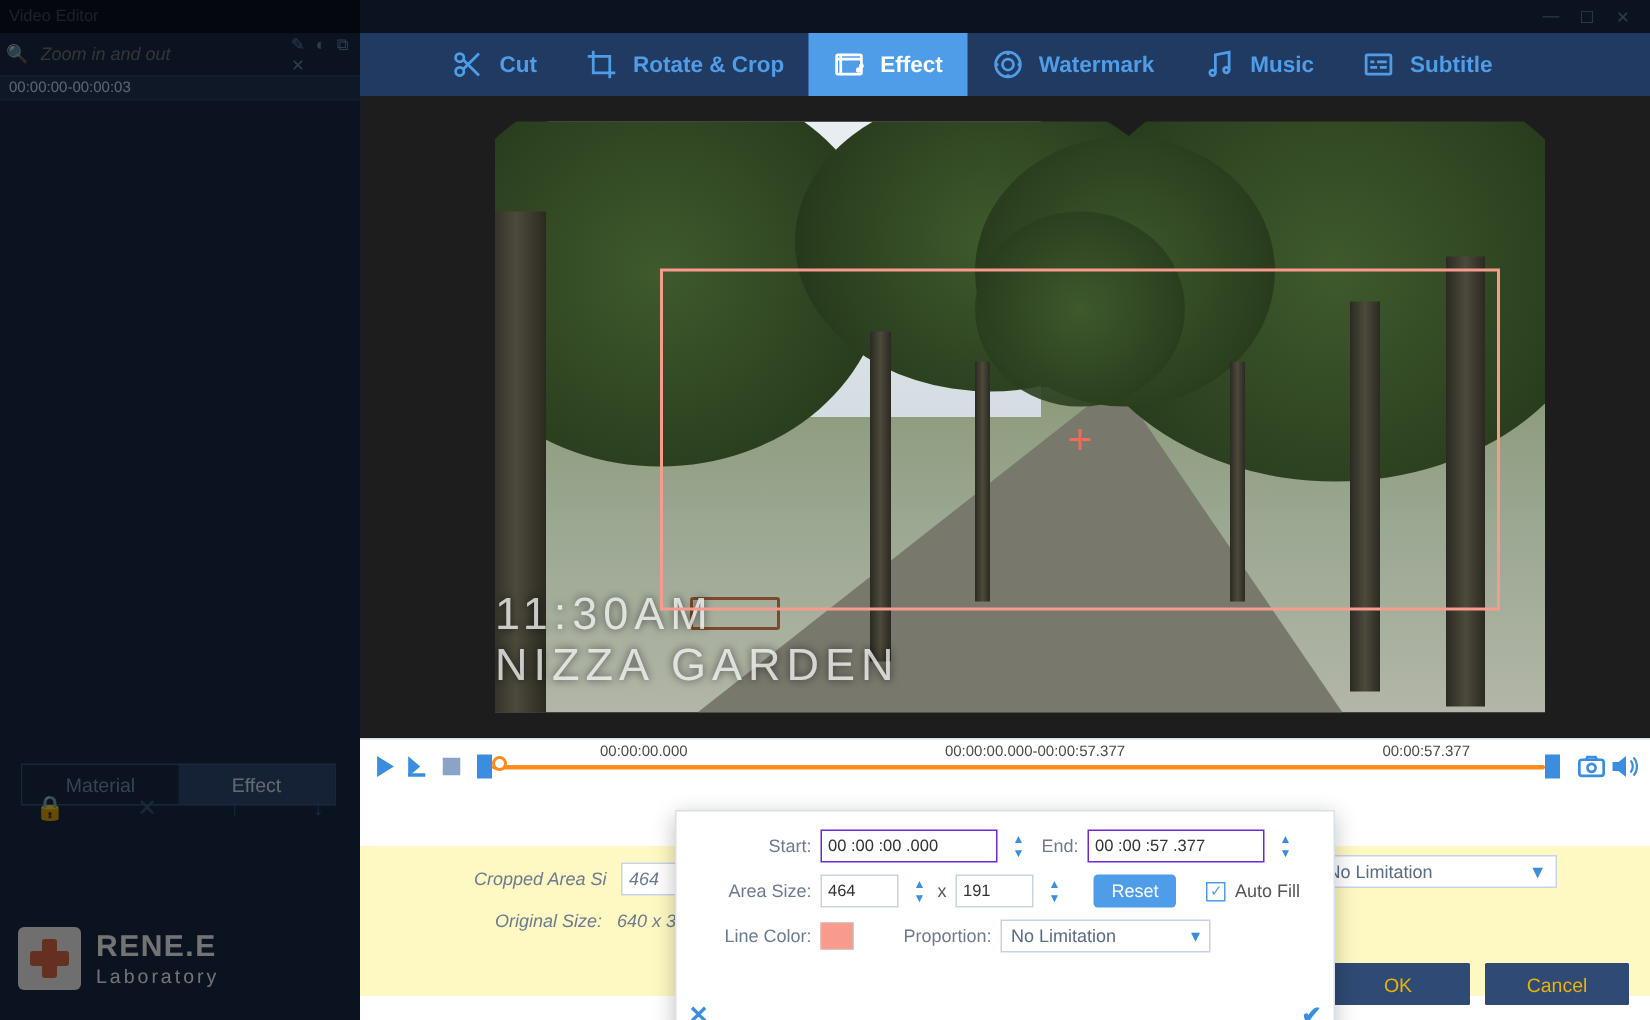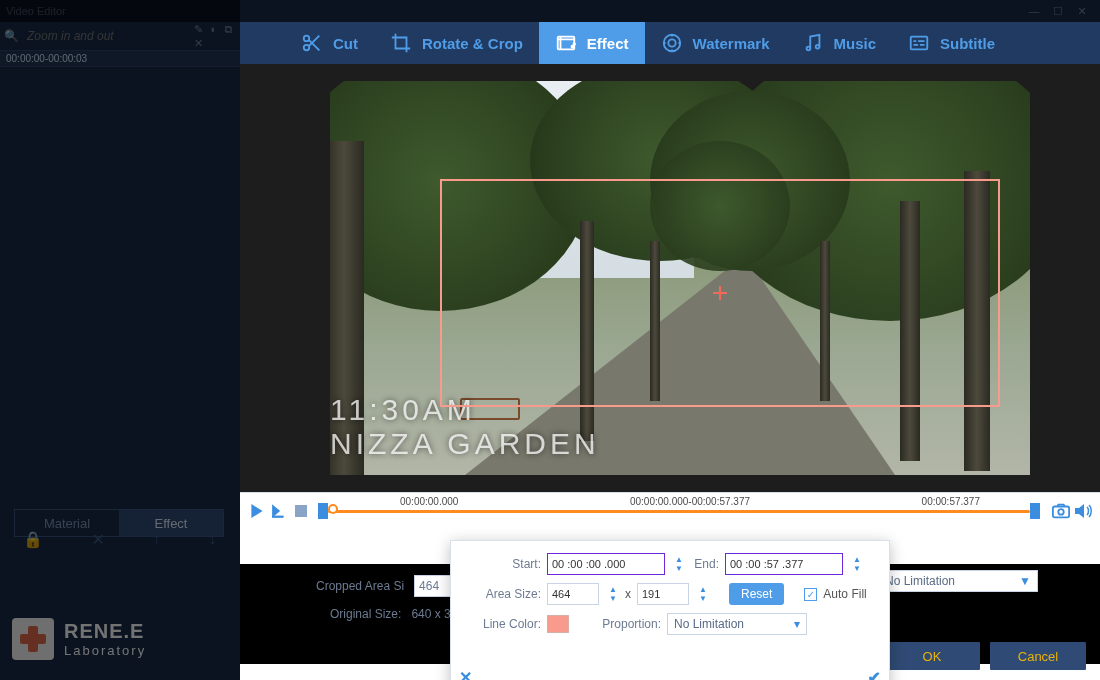--- a/index.html
+++ b/index.html
@@ -71,21 +71,21 @@
 .tl-btn { color: #3b8de0; width: 18px; height: 18px; display: flex; align-items: center; justify-content: center; cursor: pointer; }
 .tl-labels { position: absolute; left: 260px; right: 12px; top: 492px; font-size: 10px; color: #4a4a4a; display: flex; justify-content: space-between; padding: 0 60px 0 80px; }
 .tl-track { flex: 1; height: 8px; position: relative; margin: 0 4px; }
 .tl-bar { position: absolute; left: 10px; right: 14px; top: 3px; height: 3px; background: #ff8a1f; border-radius: 2px; }
 .tl-mark-l { position: absolute; left: 0; top: -4px; width: 10px; height: 16px; background: #3b8de0; }
 .tl-mark-r { position: absolute; right: 4px; top: -4px; width: 10px; height: 16px; background: #3b8de0; }
 .tl-head { position: absolute; left: 10px; top: -3px; width: 10px; height: 10px; background: #fff; border: 2px solid #ff8a1f; border-radius: 50%; }
 .cam-btn svg, .snd-btn svg { display: block; }
 
 
-.fields-row { position: absolute; left: 0; right: 0; top: 542px; height: 100px; background: #000000; padding: 8px 40px; color: #6c7b92; font-size: 12px; }
+.fields-row { position: absolute; left: 0; right: 0; top: 542px; height: 100px; background: #fef9c3; padding: 8px 40px; color: #6c7b92; font-size: 12px; font-style: italic; }
 .fields-row .r { display: flex; align-items: center; gap: 10px; height: 28px; }
 .num-input { width: 60px; height: 22px; border: 1px solid #c8d4e6; background: #fff; padding: 0 4px; display: inline-flex; align-items: center; }
 .spinner { display: inline-flex; flex-direction: column; margin-left: 2px; }
 .spinner span { width: 12px; height: 9px; display: flex; align-items: center; justify-content: center; color: #3b8de0; font-size: 8px; line-height: 1; cursor: pointer; }
 .select-like { height: 22px; border: 1px solid #c8d4e6; background: #fff; display: inline-flex; align-items: center; padding: 0 6px; min-width: 140px; justify-content: space-between; color: #5a6b86; cursor: pointer; }
 
 
 .bottom-btns { position: absolute; right: 14px; bottom: 10px; display: flex; gap: 10px; }
 .btn { width: 96px; height: 28px; background: #2f4a74; color: #eab308; display: flex; align-items: center; justify-content: center; font-size: 13px; cursor: pointer; border-radius: 1px; }
 

